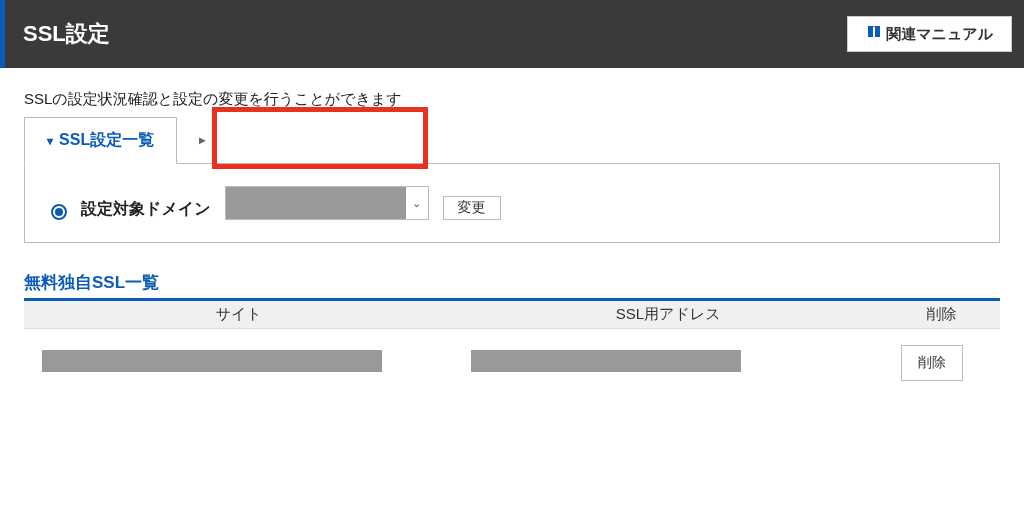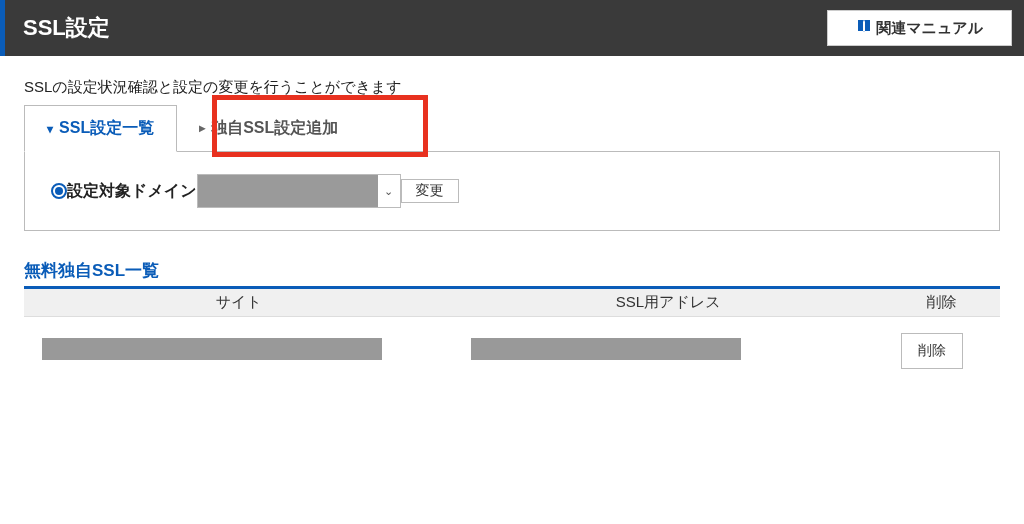--- a/index.html
+++ b/index.html
@@ -4,37 +4,37 @@
   <style>
     * { margin: 0; padding: 0; box-sizing: border-box; }
     body {
       font-family: -apple-system, "Hiragino Sans", "Hiragino Kaku Gothic ProN", Meiryo, sans-serif;
       background: #fff;
       width: 1024px;
       height: 524px;
     }
     .header-bar {
       background: #3a3a3a;
-      height: 56px;
+      height: 68px;
       display: flex;
       align-items: center;
       justify-content: space-between;
       padding: 0 12px 0 0;
       border-left: 5px solid #0a5cb8;
     }
     .header-title {
       color: #fff;
       font-size: 22px;
       font-weight: bold;
       padding-left: 18px;
     }
     .manual-btn {
       background: #fff;
       border: 1px solid #ccc;
-      padding: 7px 28px;
+      padding: 7px 18px;
       display: flex;
       align-items: center;
       gap: 4px;
       font-size: 15px;
       font-weight: bold;
       color: #333;
       cursor: pointer;
     }
     .manual-btn .book-icon {
       color: #0a5cb8;
@@ -86,22 +86,22 @@
       left: 188px;
       top: -10px;
       width: 216px;
       height: 62px;
     }
     .domain-panel {
       border: 1px solid #bbb;
       border-top: none;
       padding: 22px 26px;
       display: flex;
-      align-items: center;
-      gap: 0;
+      align-items: flex-end;
+      gap: 14px;
       margin-bottom: 28px;
     }
     .radio-dot {
       width: 16px;
       height: 16px;
       border: 2px solid #0a5cb8;
       border-radius: 50%;
       display: inline-flex;
       align-items: center;
       justify-content: center;
@@ -207,21 +207,20 @@
 <div class="content">
   <p class="description">SSLの設定状況確認と設定の変更を行うことができます</p>
 
   <div class="tabs">
     <div class="tab active">
       <span class="chev">▾</span>
       <span>SSL設定一覧</span>
     </div>
     <div class="tab inactive">
       <span class="chev">▸</span>
-      <span>独自SSL設定追加</span>
     </div>
     <div class="highlight-box tab-highlight"></div>
   </div>
 
   <div class="domain-panel">
     <span class="radio-dot"></span>
     <span class="domain-label">設定対象ドメイン</span>
     <div class="domain-select-wrap">
       <div class="domain-select-box"></div>
       <div class="domain-select-arrow">⌄</div>

